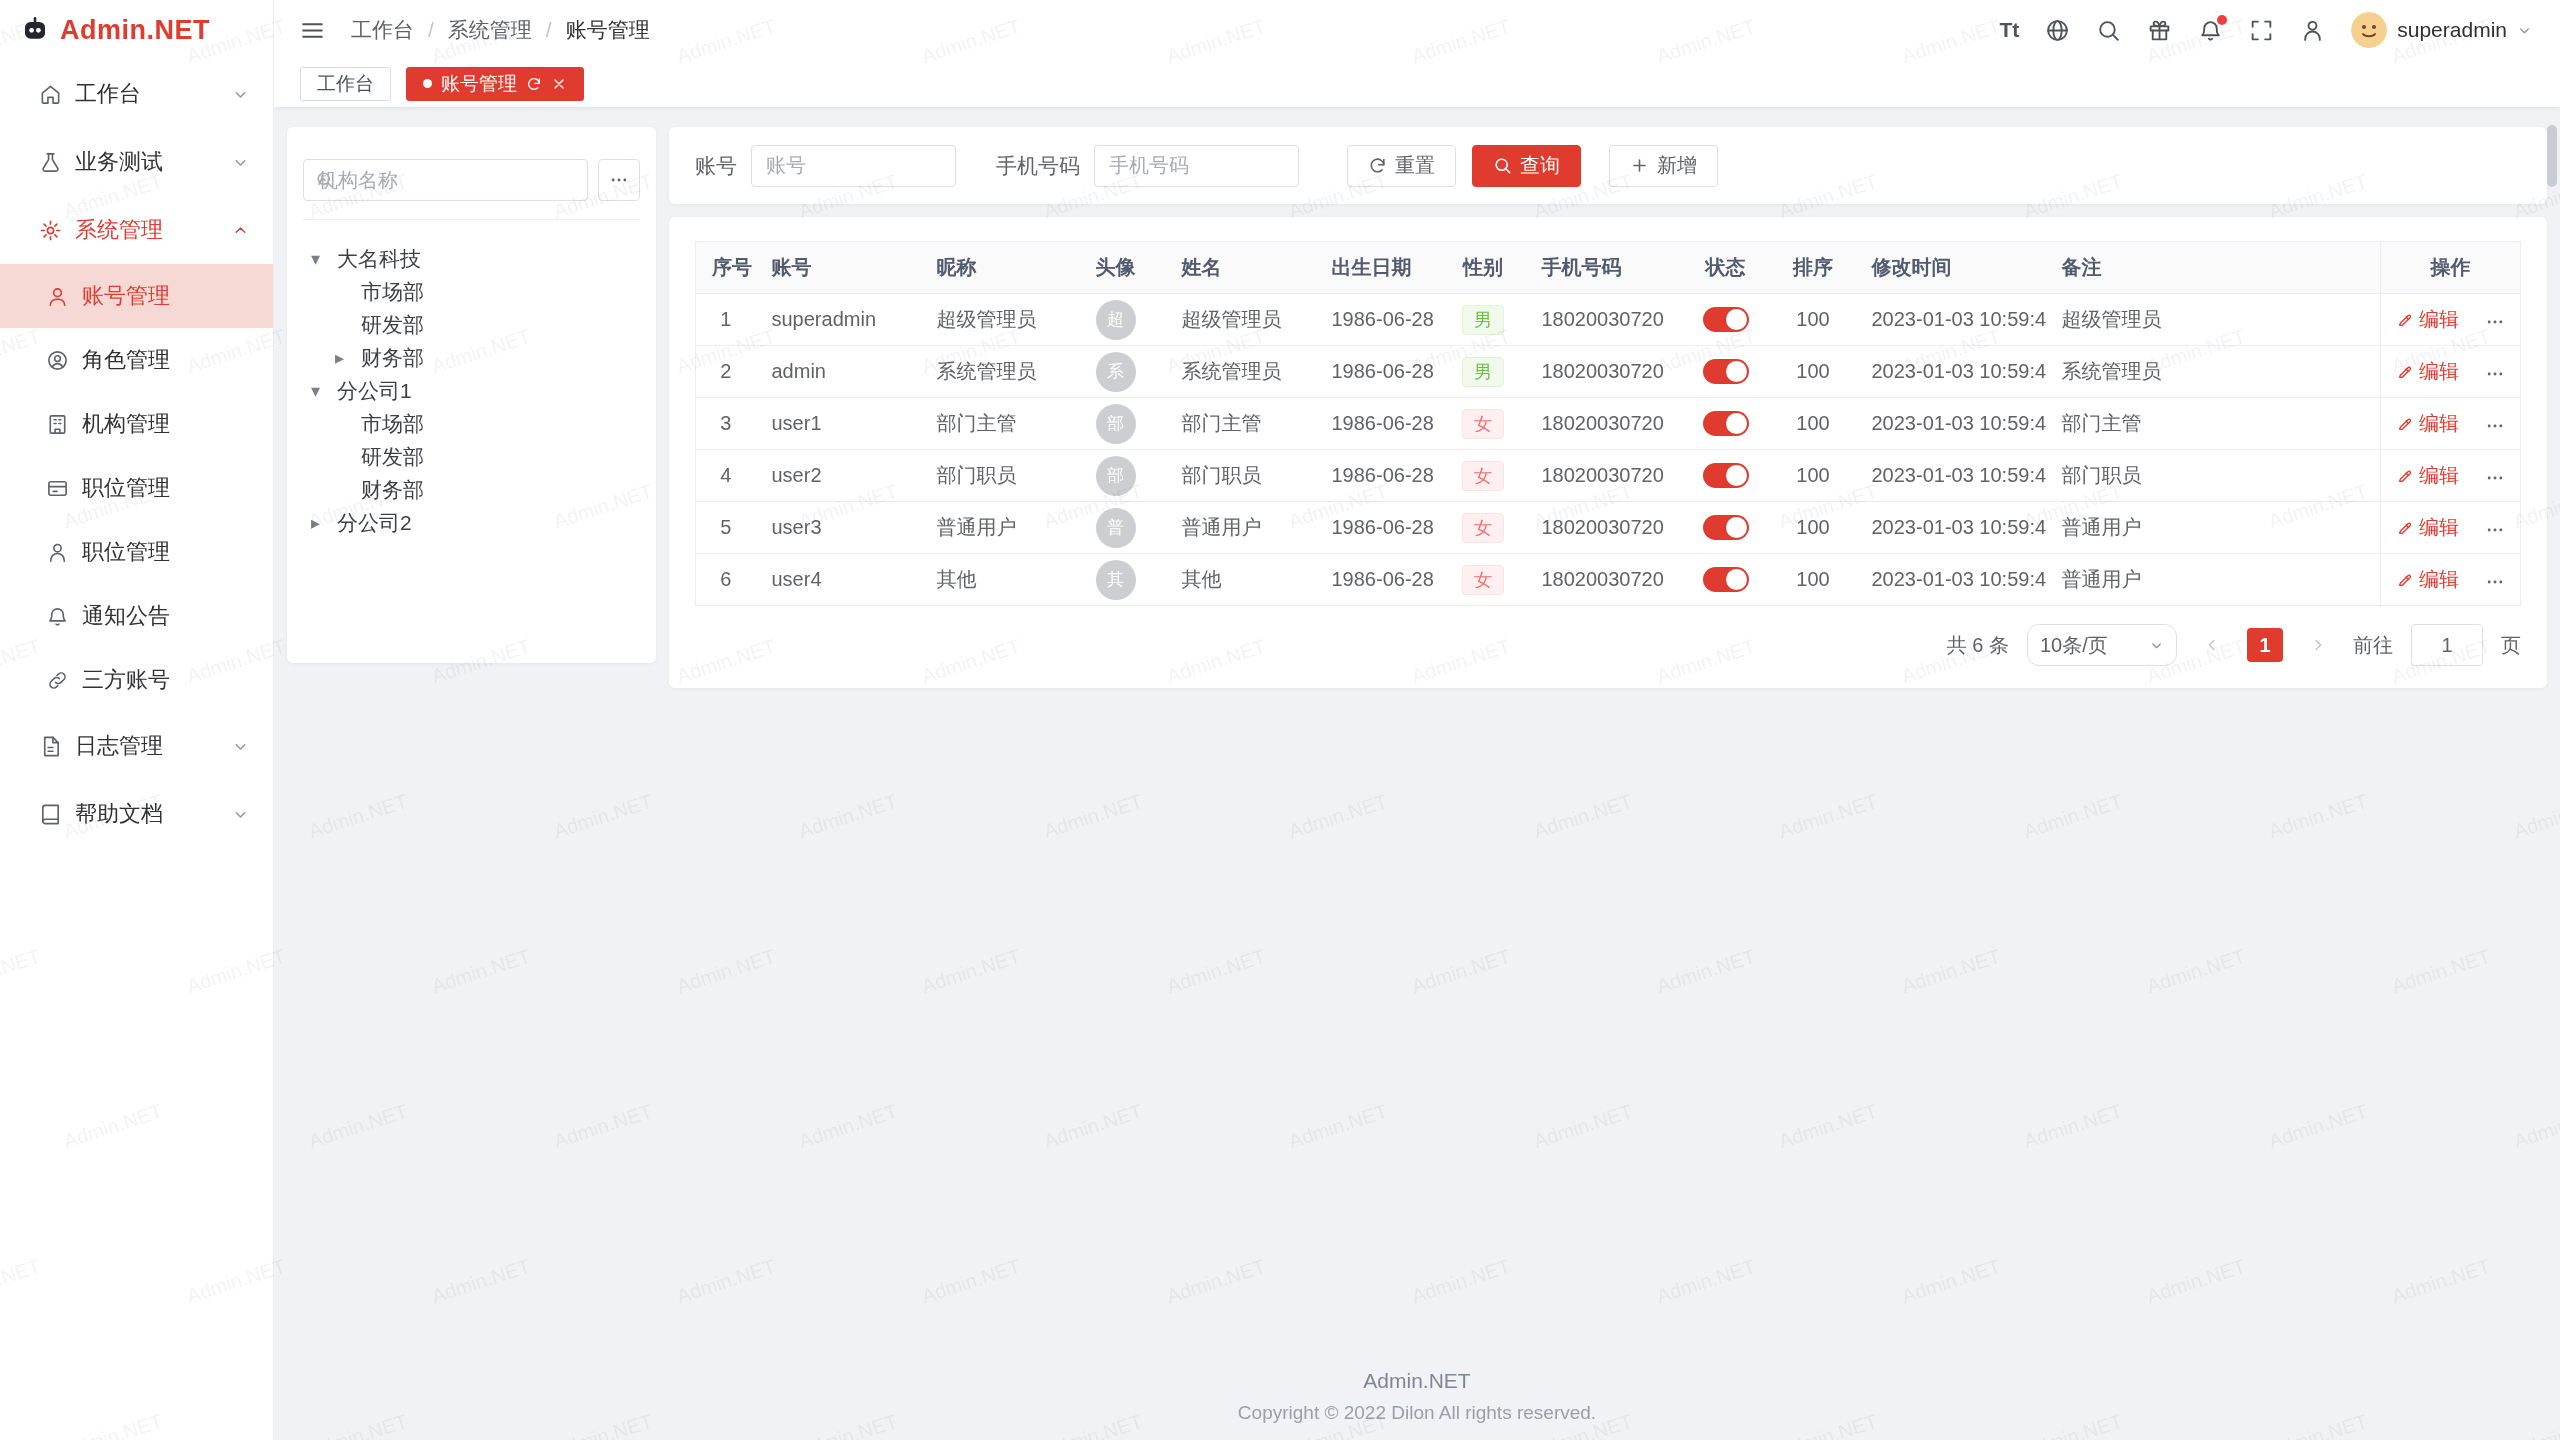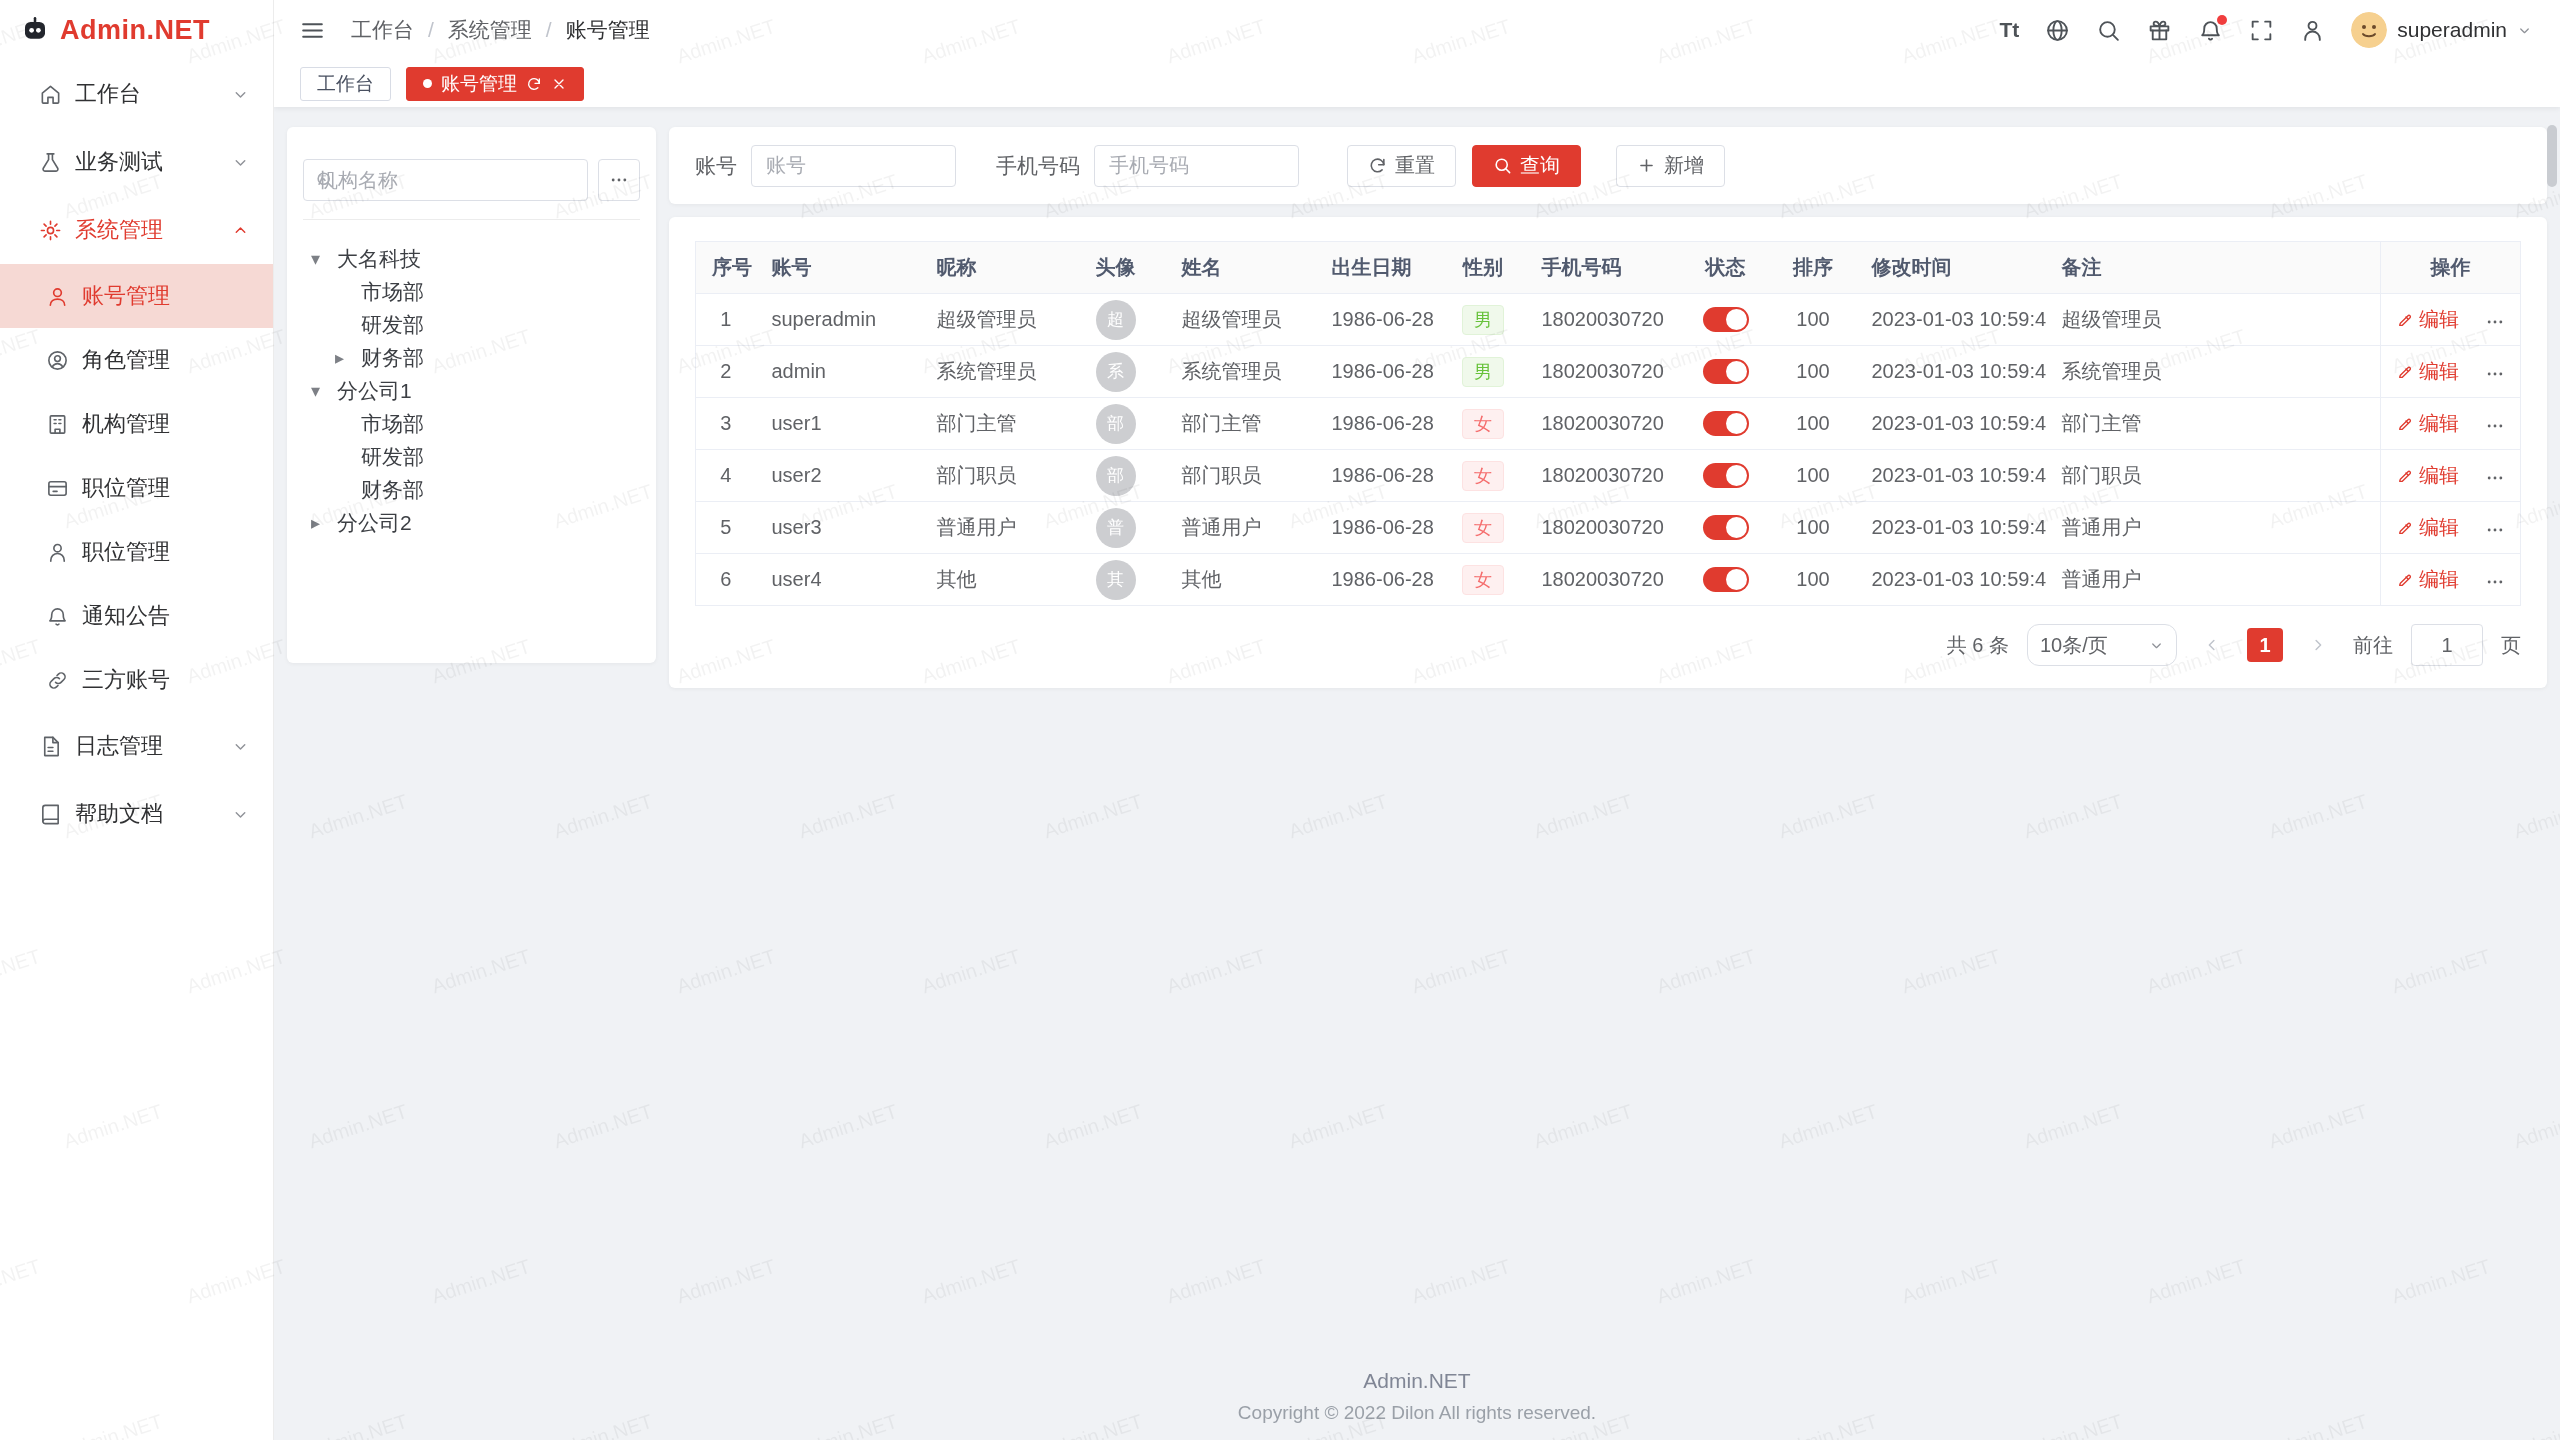--- a/index.html
+++ b/index.html
@@ -75,21 +75,21 @@
   .text-input{height:42px;border:1px solid #dcdfe6;border-radius:4px;padding:0 14px;font-size:20px;color:#606266;outline:none;background:#fff;font-family:inherit}
   ::placeholder{color:#a8abb2}
   .btn{height:42px;display:inline-flex;align-items:center;gap:8px;padding:0 20px;border-radius:4px;border:1px solid #dcdfe6;background:#fff;color:#606266;font-size:20px;cursor:pointer;font-family:Liberation Serif, serif}
   .btn-primary{background:var(--accent);border-color:var(--accent);color:#fff}
   .small-ic{width:19px;height:19px;fill:none;stroke:currentColor;stroke-width:2;stroke-linecap:round;stroke-linejoin:round;flex-shrink:0}
 
   
   .query-card{height:77px;display:flex;align-items:center;padding:0 26px}
   .q-label{font-size:21px;color:#606266;margin-right:14px}
   .q-input{width:205px}
-  .ml40{margin-left:40px}.ml48{margin-left:48px}.ml16{margin-left:16px}.ml28{margin-left:35px}
+  .ml40{margin-left:40px}.ml48{margin-left:48px}.ml16{margin-left:16px}.ml28{margin-left:28px}
 
   
   .table-card{padding:24px 26px 22px}
   table{width:100%;border-collapse:collapse;table-layout:fixed;font-size:20px;color:#606266;border:1px solid #ebeef5}
   th,td{height:52px;padding:0 16px;text-align:left;border-bottom:1px solid #ebeef5;white-space:nowrap;overflow:hidden}
   th{background:#fafafa;color:#515a6e;font-weight:600}
   .center{text-align:center}
   .op-cell{border-left:1px solid #ebeef5}
   .avatar{display:inline-flex;width:40px;height:40px;border-radius:50%;background:#cdced1;color:#fff;align-items:center;justify-content:center;font-size:17px}
   .tag{display:inline-block;height:30px;line-height:28px;padding:0 11px;border-radius:4px;font-size:18px;border:1px solid transparent}

